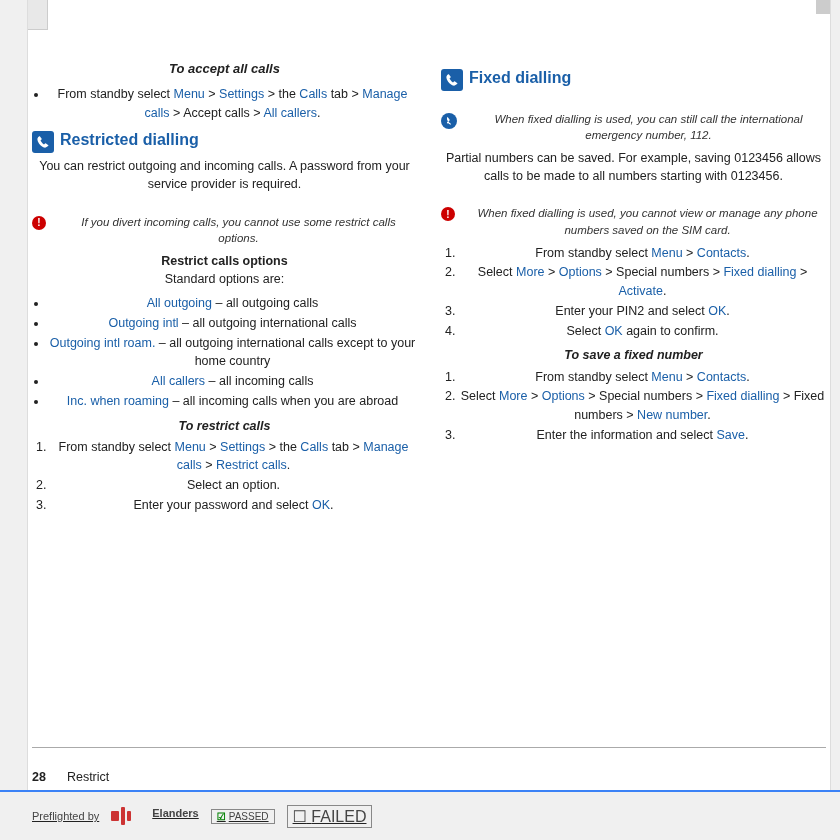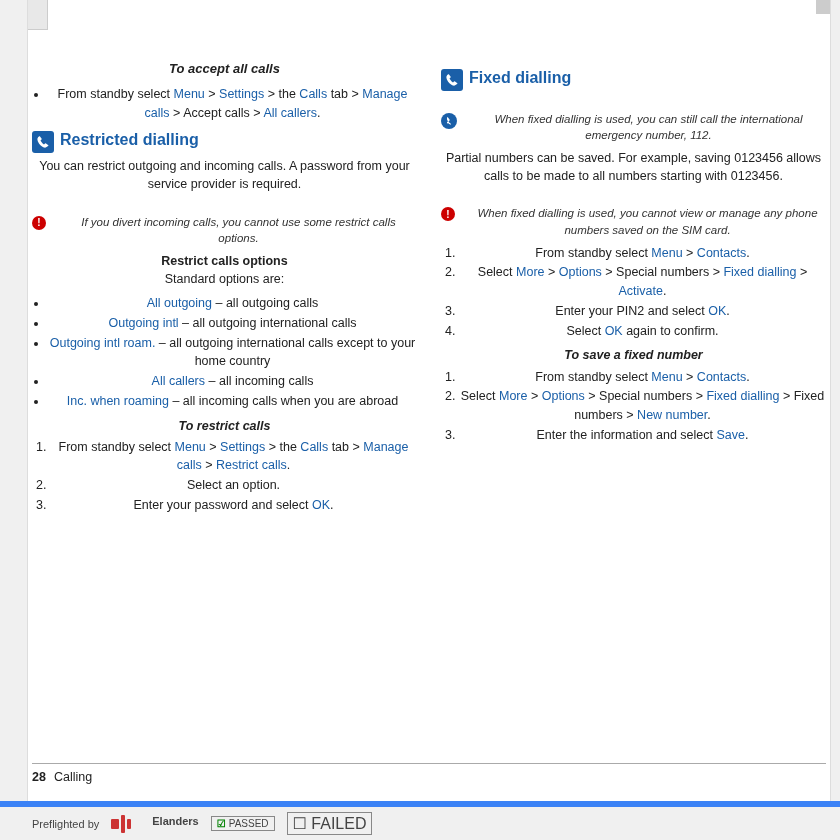--- a/index.html
+++ b/index.html
@@ -145,27 +145,28 @@
       margin-top: 6px;
     }
     .bold-label {
       font-weight: bold;
     }
     .footer-bar {
       position: absolute;
       bottom: 0;
       left: 0;
       right: 0;
-      height: 39px;
+      height: 50px;
       background: #f0f0f0;
-      border-top: 6px solid #3b82f6;
+      border-top: 2px solid #3b82f6;
       display: flex;
       align-items: center;
       padding: 0 32px;
       gap: 12px;
+      text-decoration: underline;
     }
     .footer-text {
       font-size: 11px;
       color: #444;
     }
     .elanders-logo {
       display: flex;
       align-items: flex-start;
       gap: 21px;
     }
@@ -184,24 +185,24 @@
       padding: 1px 5px;
       font-size: 16px;
       color: #444;
     }
     .page-num-bar {
       position: absolute;
       bottom: 56px;
       left: 32px;
       right: 14px;
       border-top: 1px solid #aaa;
-      padding-top: 6px;
-      display: flex;
-      align-items: center;
-      gap: 8px;
+      padding-top: 22px;
+      display: flex;
+      align-items: center;
+      gap: 21px;
     }
     .page-num {
       font-size: 12.5px;
       font-weight: bold;
     }
     .page-label {
       font-size: 12.5px;
     }
     .corner-fold-right {
       position: absolute;
@@ -319,21 +320,21 @@
         <li>Select <span class="blue">More</span> &gt; <span class="blue">Options</span> &gt; Special numbers &gt; <span class="blue">Fixed dialling</span> &gt; Fixed numbers &gt; <span class="blue">New number</span>.</li>
         <li>Enter the information and select <span class="blue">Save</span>.</li>
       </ol>
 
     </div>
   </div>
 </div>
 
 <div class="page-num-bar">
   <span class="page-num">28</span>
-  <span class="page-label">Calling</span>
+  <span class="page-label">Restrict</span>
 </div>
 
 <div class="footer-bar">
   <span class="footer-text">Preflighted by</span>
   <div class="elanders-logo">
 
     <svg width="20" height="18" viewBox="0 0 20 18">
       <rect x="0" y="4" width="8" height="10" fill="#cc3333" rx="1"></rect>
       <rect x="10" y="0" width="4" height="18" fill="#cc3333" rx="1"></rect>
       <rect x="16" y="4" width="4" height="10" fill="#cc3333" rx="1"></rect>

